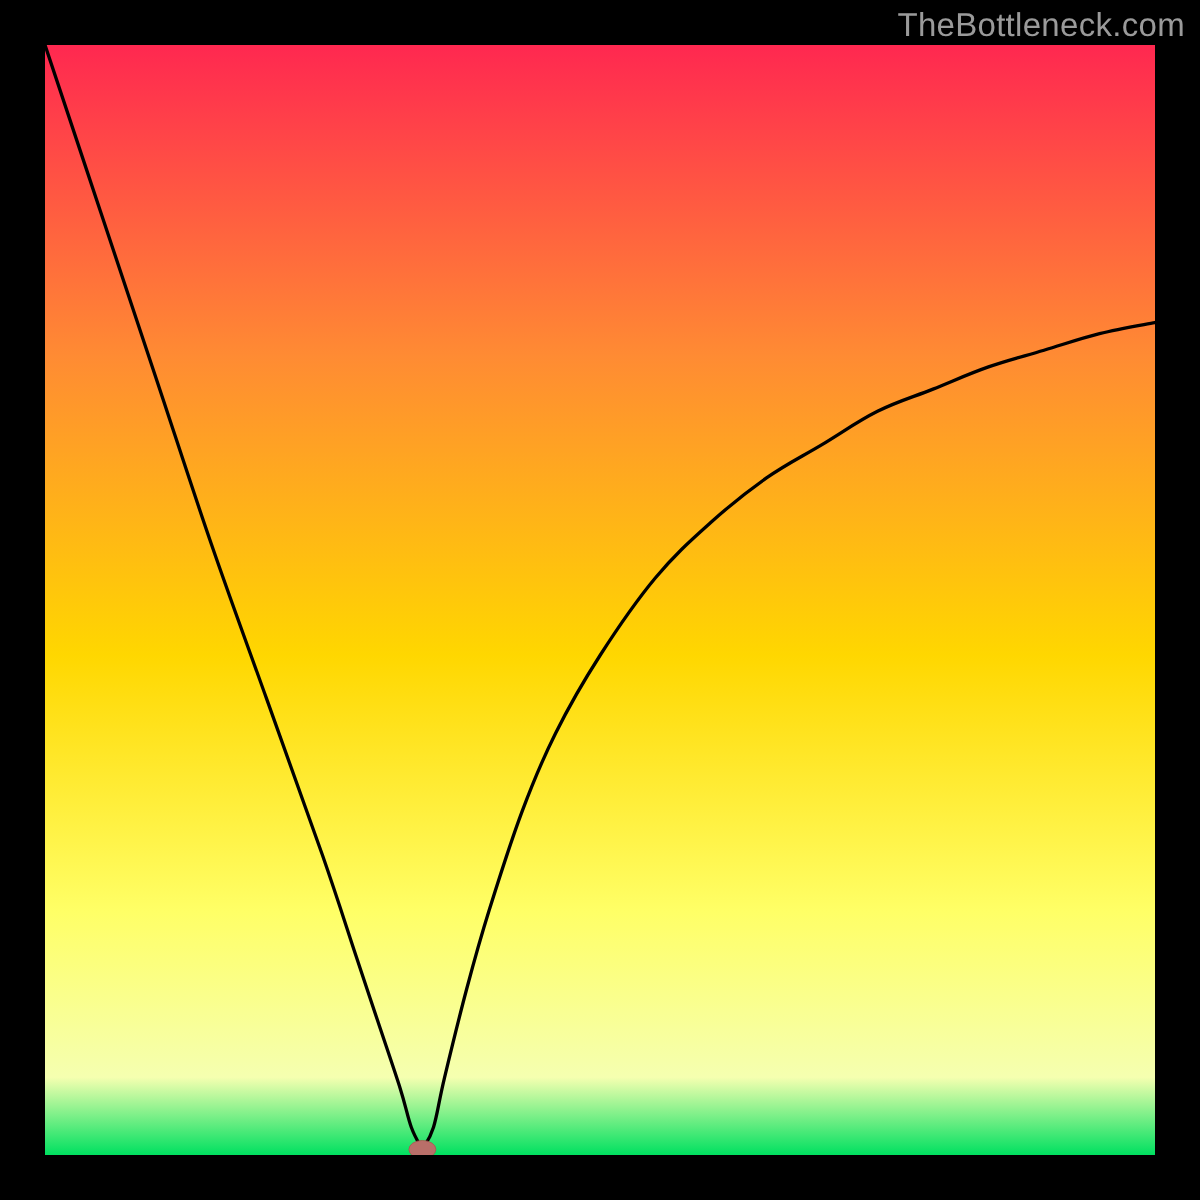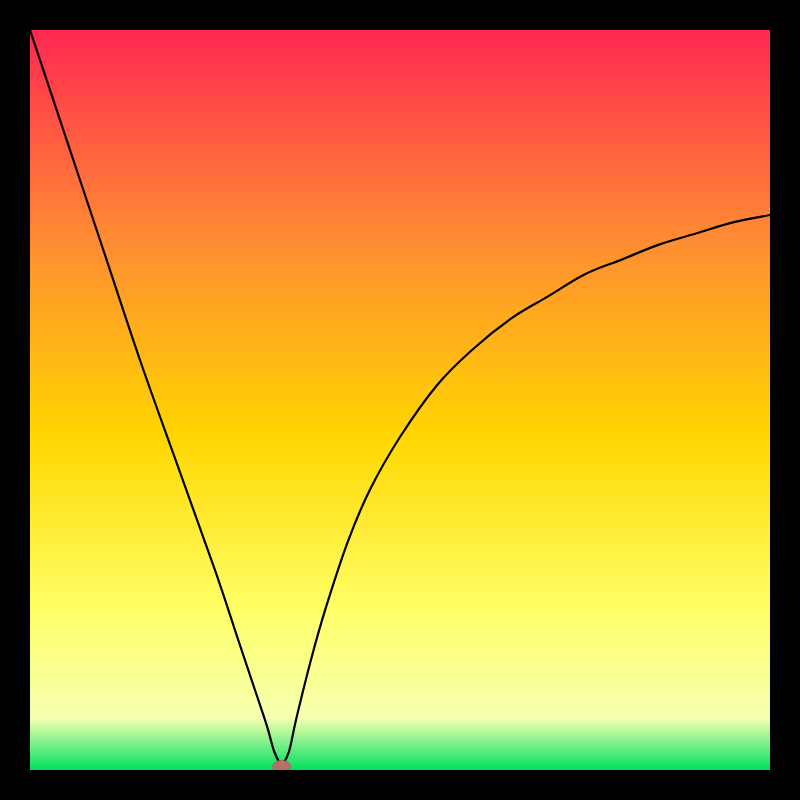--- a/index.html
+++ b/index.html
@@ -48,20 +48,21 @@
     fill: #b96f69;
     stroke: #b04f4c;
     stroke-width: 0.5;
   }
 </style>
 </head>
 <body>
 
 <div class="frame">
 
+  <div class="watermark">TheBottleneck.com</div>
 
   <svg class="plot" viewBox="0 0 740 740" preserveAspectRatio="none">
 
     <defs>
       <linearGradient id="bg-grad" x1="0" y1="0" x2="0" y2="1">
         <stop offset="0" stop-color="#ff2850"></stop>
         <stop offset="0.28" stop-color="#ff8b33"></stop>
         <stop offset="0.55" stop-color="#ffd700"></stop>
         <stop offset="0.78" stop-color="#ffff66"></stop>
         <stop offset="0.93" stop-color="#f5ffb0"></stop>

